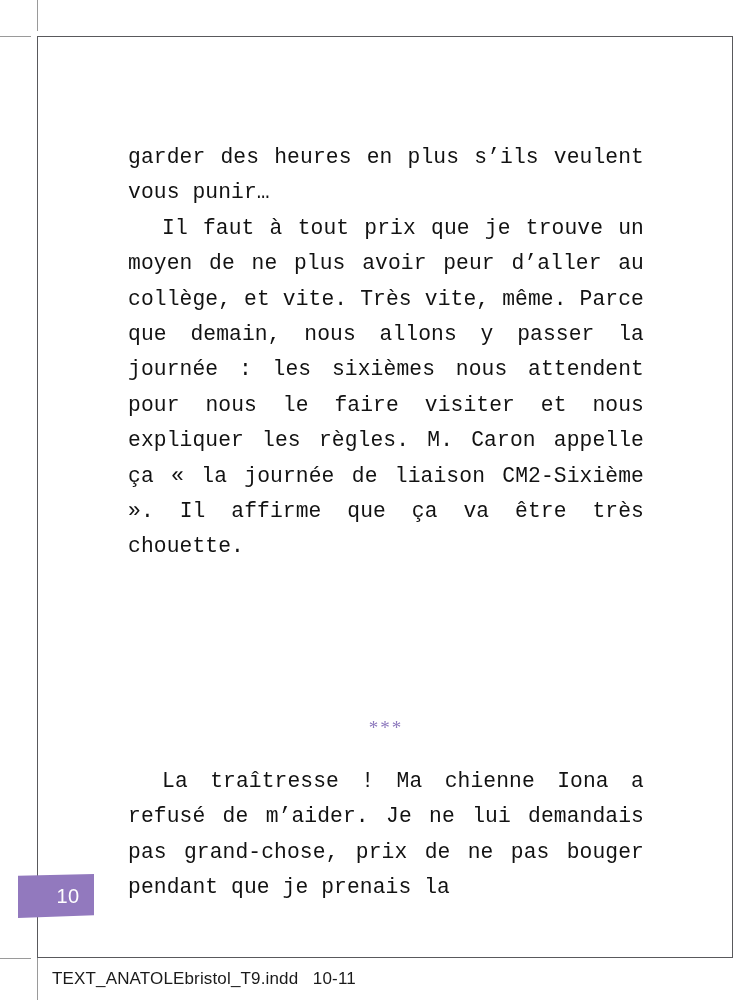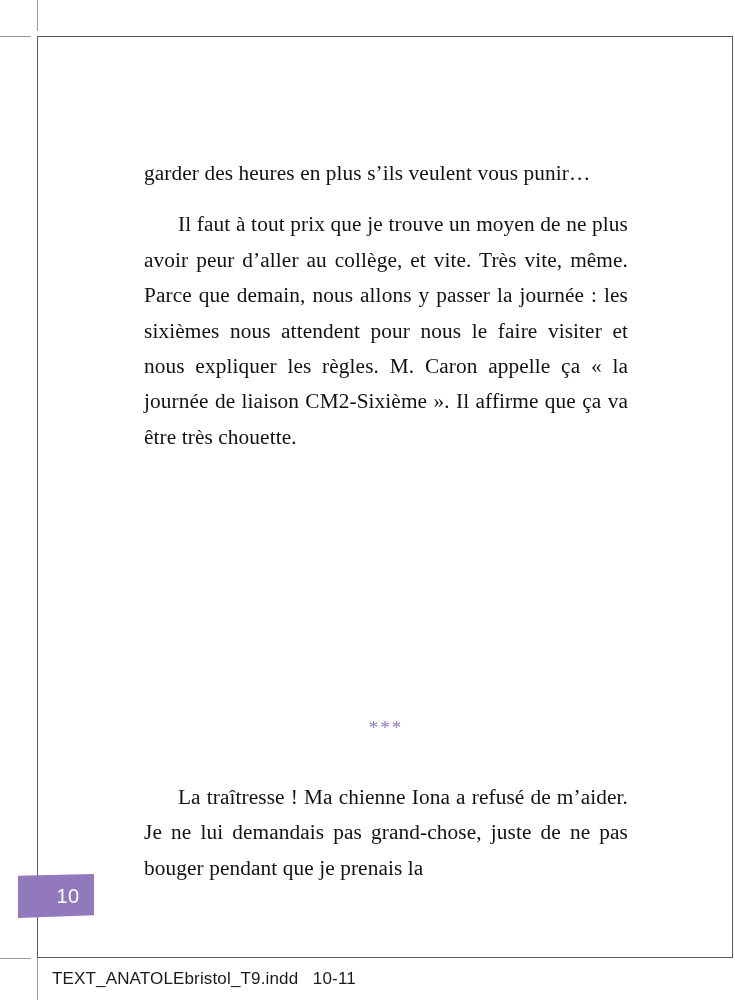--- a/index.html
+++ b/index.html
@@ -41,28 +41,29 @@
 
   
   .text-column {
     position: absolute;
     left: 128px;
     top: 140px;
     width: 516px;
   }
 
   .para {
-    margin: 16px;
+    margin: 0;
     font-size: 21.3px;
     line-height: 35.4px;
     color: #121212;
     text-align: justify;
     text-indent: 34px;
     letter-spacing: 0.1px;
     hyphens: manual;
+    font-family: Liberation Mono, monospace;
   }
   .para.no-indent { text-indent: 0; }
 
   .para + .para { margin-top: 0; }
 
   
   .ornament {
     position: absolute;
     left: 128px;
     top: 716px;
@@ -127,19 +128,19 @@
 <div class="page-frame"></div>
 
 <div class="text-column">
   <p class="para no-indent">garder des heures en plus s’ils veulent vous punir…</p>
   <p class="para">Il faut à tout prix que je trouve un moyen de ne plus avoir peur d’aller au collège, et vite. Très vite, même. Parce que demain, nous allons y passer la journée : les sixièmes nous attendent pour nous le faire visiter et nous expliquer les règles. M. Caron appelle ça « la journée de liaison CM2-Sixième ». Il affirme que ça va être très chouette.</p>
 </div>
 
 <div class="ornament">***</div>
 
 <div class="text-column" style="top:764px;">
-  <p class="para">La traîtresse ! Ma chienne Iona a refusé de m’aider. Je ne lui demandais pas grand-chose, juste de ne pas bouger pendant que je prenais la</p>
+  <p class="para">La traîtresse ! Ma chienne Iona a refusé de m’aider. Je ne lui demandais pas grand-chose, prix de ne pas bouger pendant que je prenais la</p>
 </div>
 
 <div class="folio-tab"></div>
 <div class="folio-number">10</div>
 
 <div class="footer-slug">TEXT_ANATOLEbristol_T9.indd   10-11</div>
 
 </body></html>

